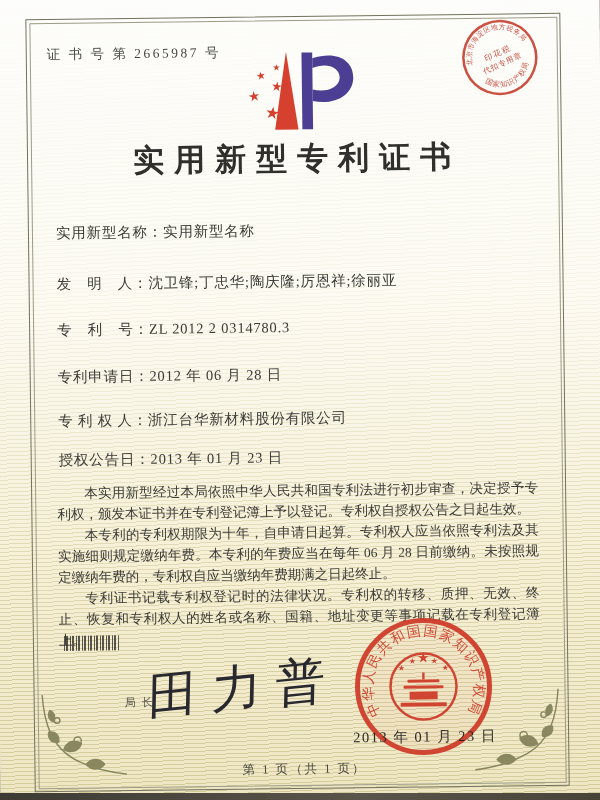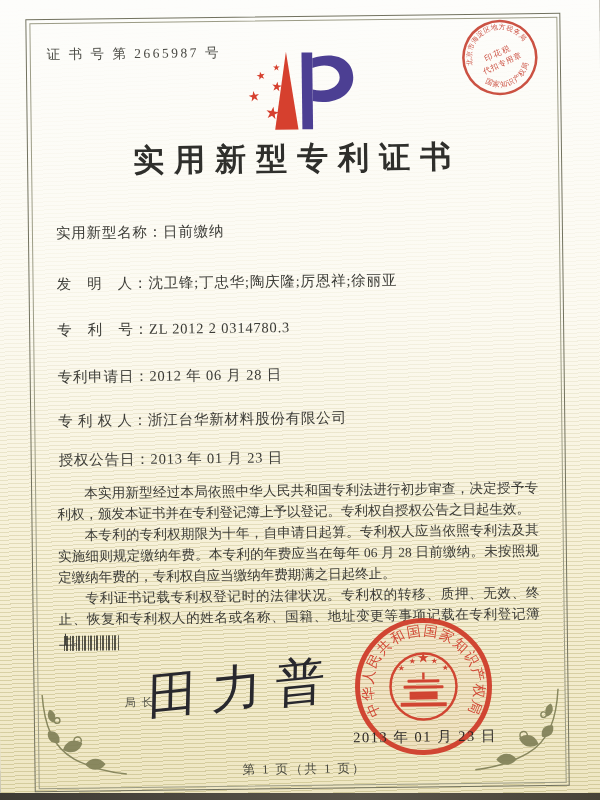--- a/index.html
+++ b/index.html
@@ -106,21 +106,21 @@
       <text x="25" y="52" font-size="14" fill="#d6402e" transform="rotate(-8 25 52)">★</text>
       <text x="41" y="68" font-size="17" fill="#d6402e" transform="rotate(10 41 68)">★</text>
       <path d="M64,1 L76,81 L52,81 Z" fill="#d6402e"></path>
       <path d="M80,2 L91,2 L91,81 L80,81 Z" fill="#4c3f93"></path>
       <path d="M91,8 C117,0 133,11 133,28 C133,46 114,57 91,52 L91,40 C105,44 119,38 119,28 C119,17 105,12 91,18 Z" fill="#4c3f93"></path>
     </svg>
 
     <div class="abs title">实用新型专利证书</div>
 
     <div class="abs field" style="top:225px">
-      <span class="flabel">实用新型名称：</span><span class="fvalue">日前缴纳</span>
+      <span class="flabel">实用新型名称：</span><span class="fvalue">实用新型名称</span>
     </div>
     <div class="abs field" style="top:276px">
       <span class="flabel">发　明　人：</span><span class="fvalue">沈卫锋;丁忠华;陶庆隆;厉恩祥;徐丽亚</span>
     </div>
     <div class="abs field" style="top:322px">
       <span class="flabel">专　利　号：</span><span class="fvalue">ZL 2012 2 0314780.3</span>
     </div>
     <div class="abs field" style="top:369px">
       <span class="flabel">专利申请日：</span><span class="fvalue">2012 年 06 月 28 日</span>
     </div>

